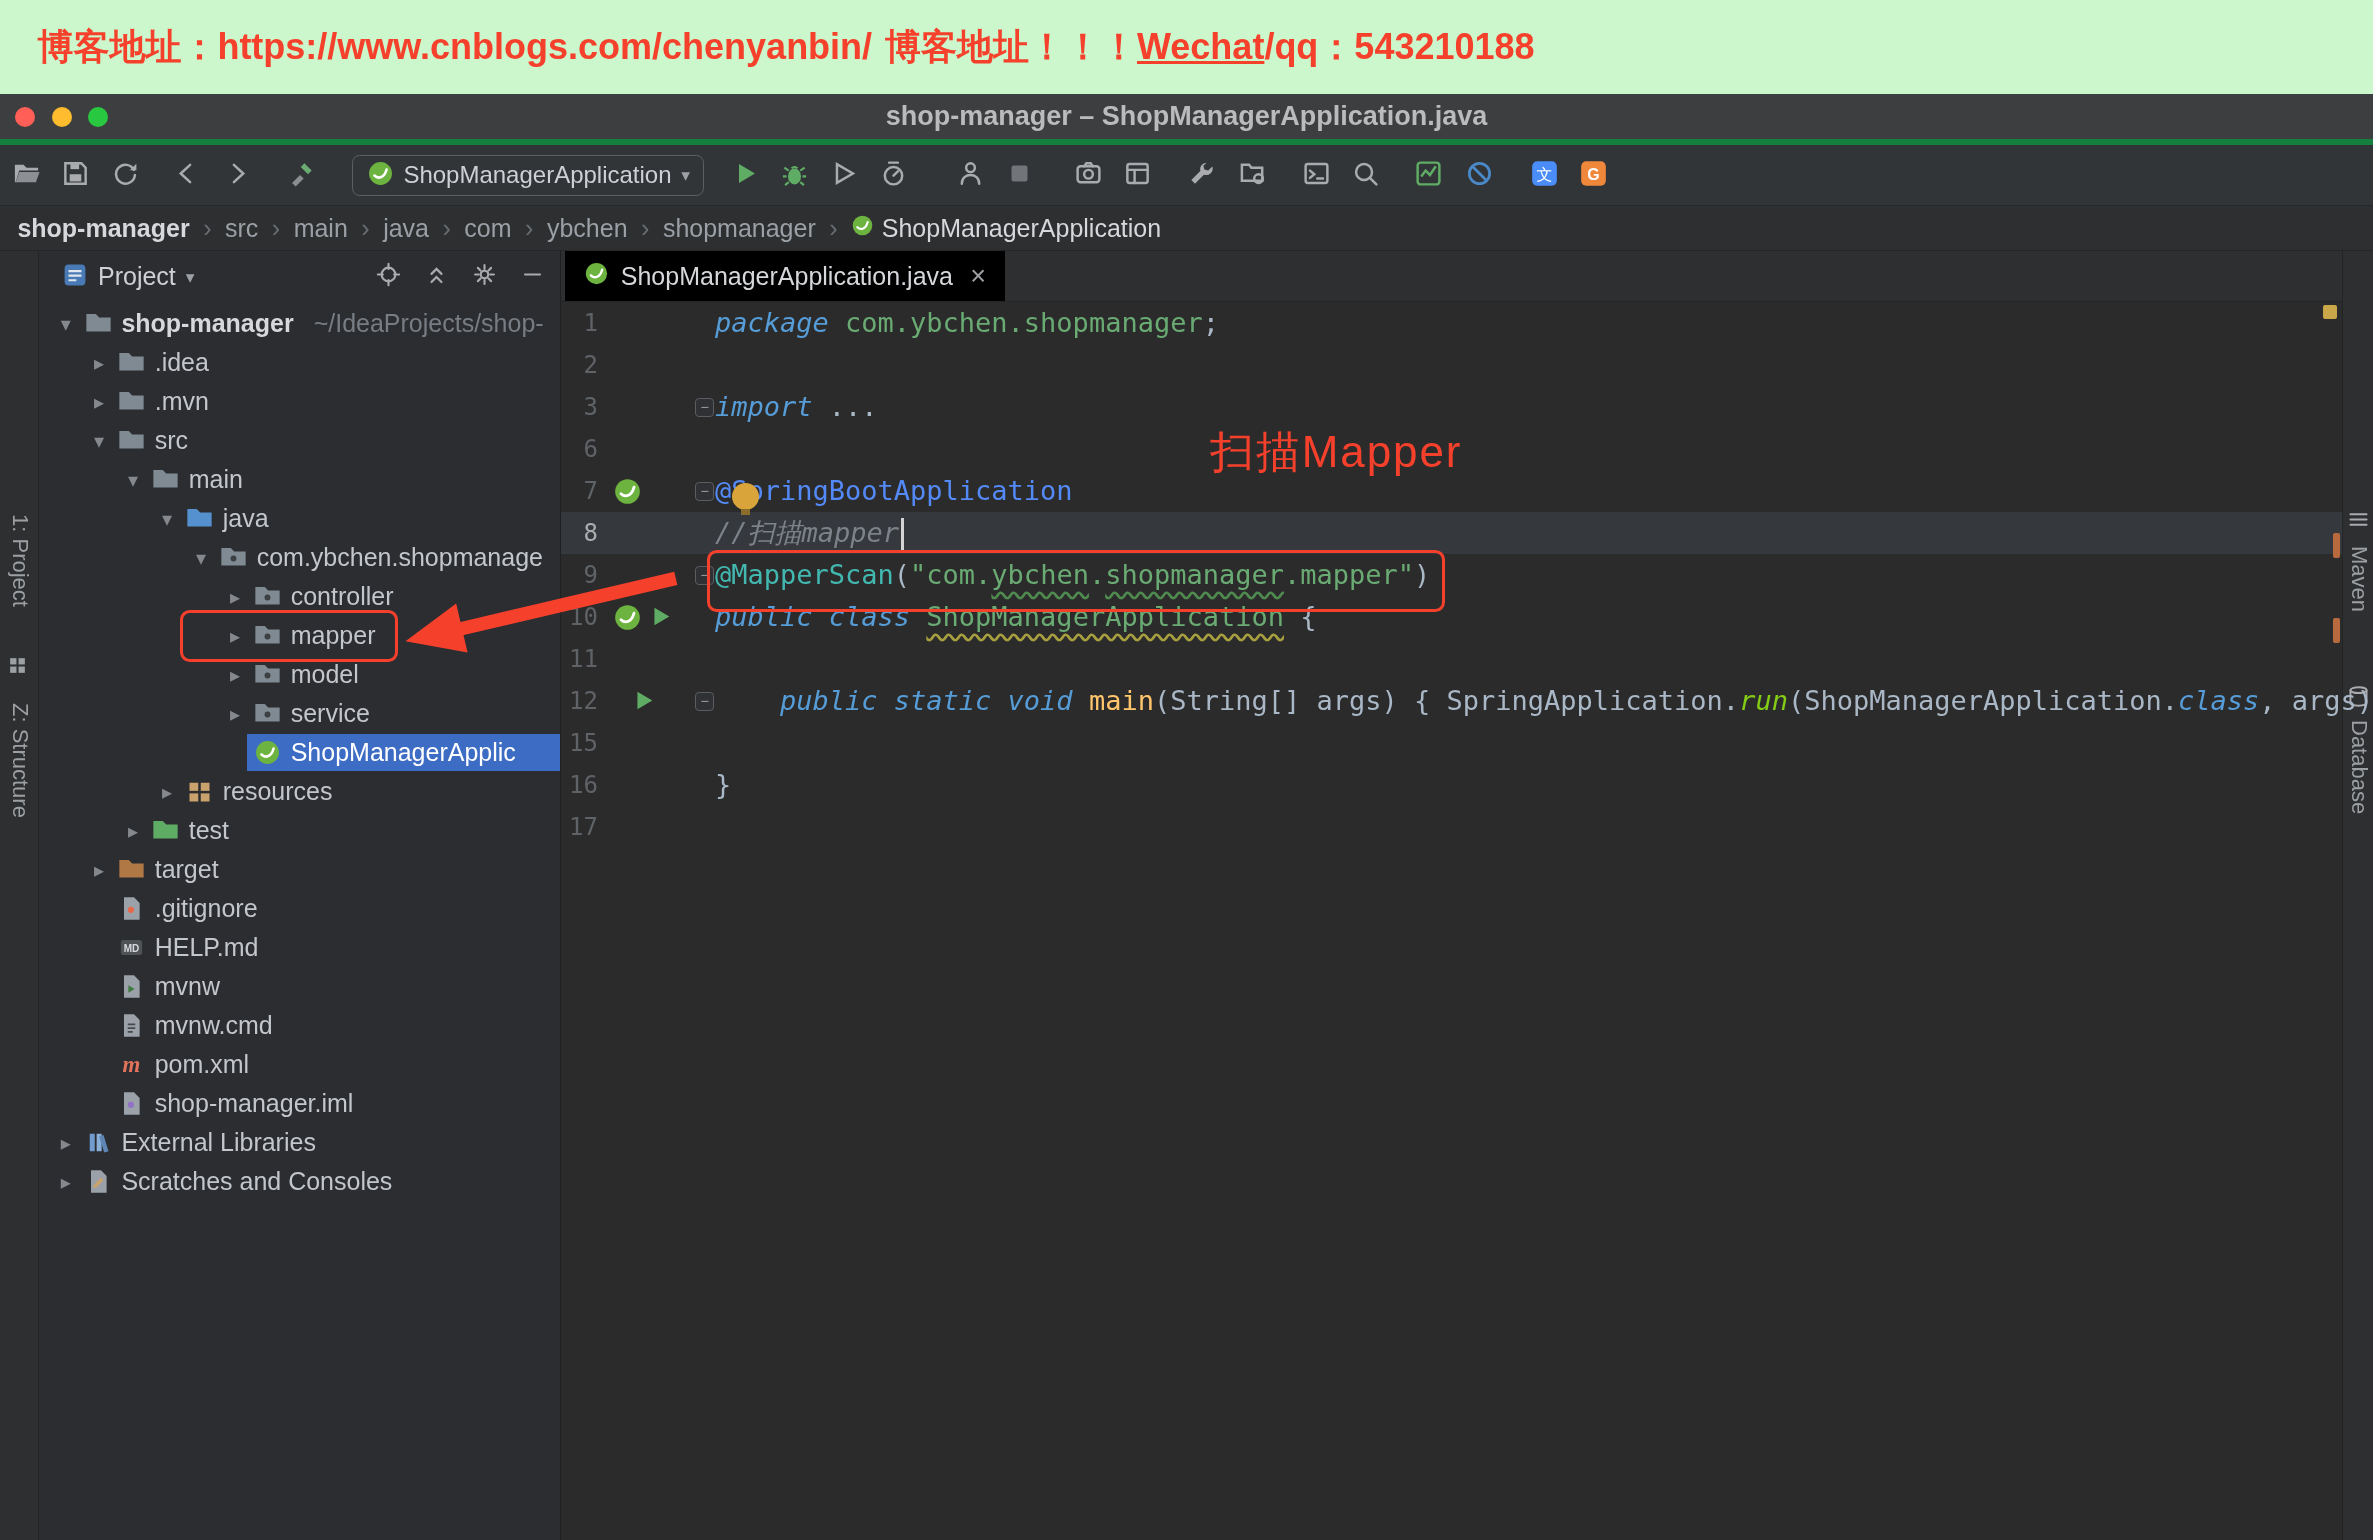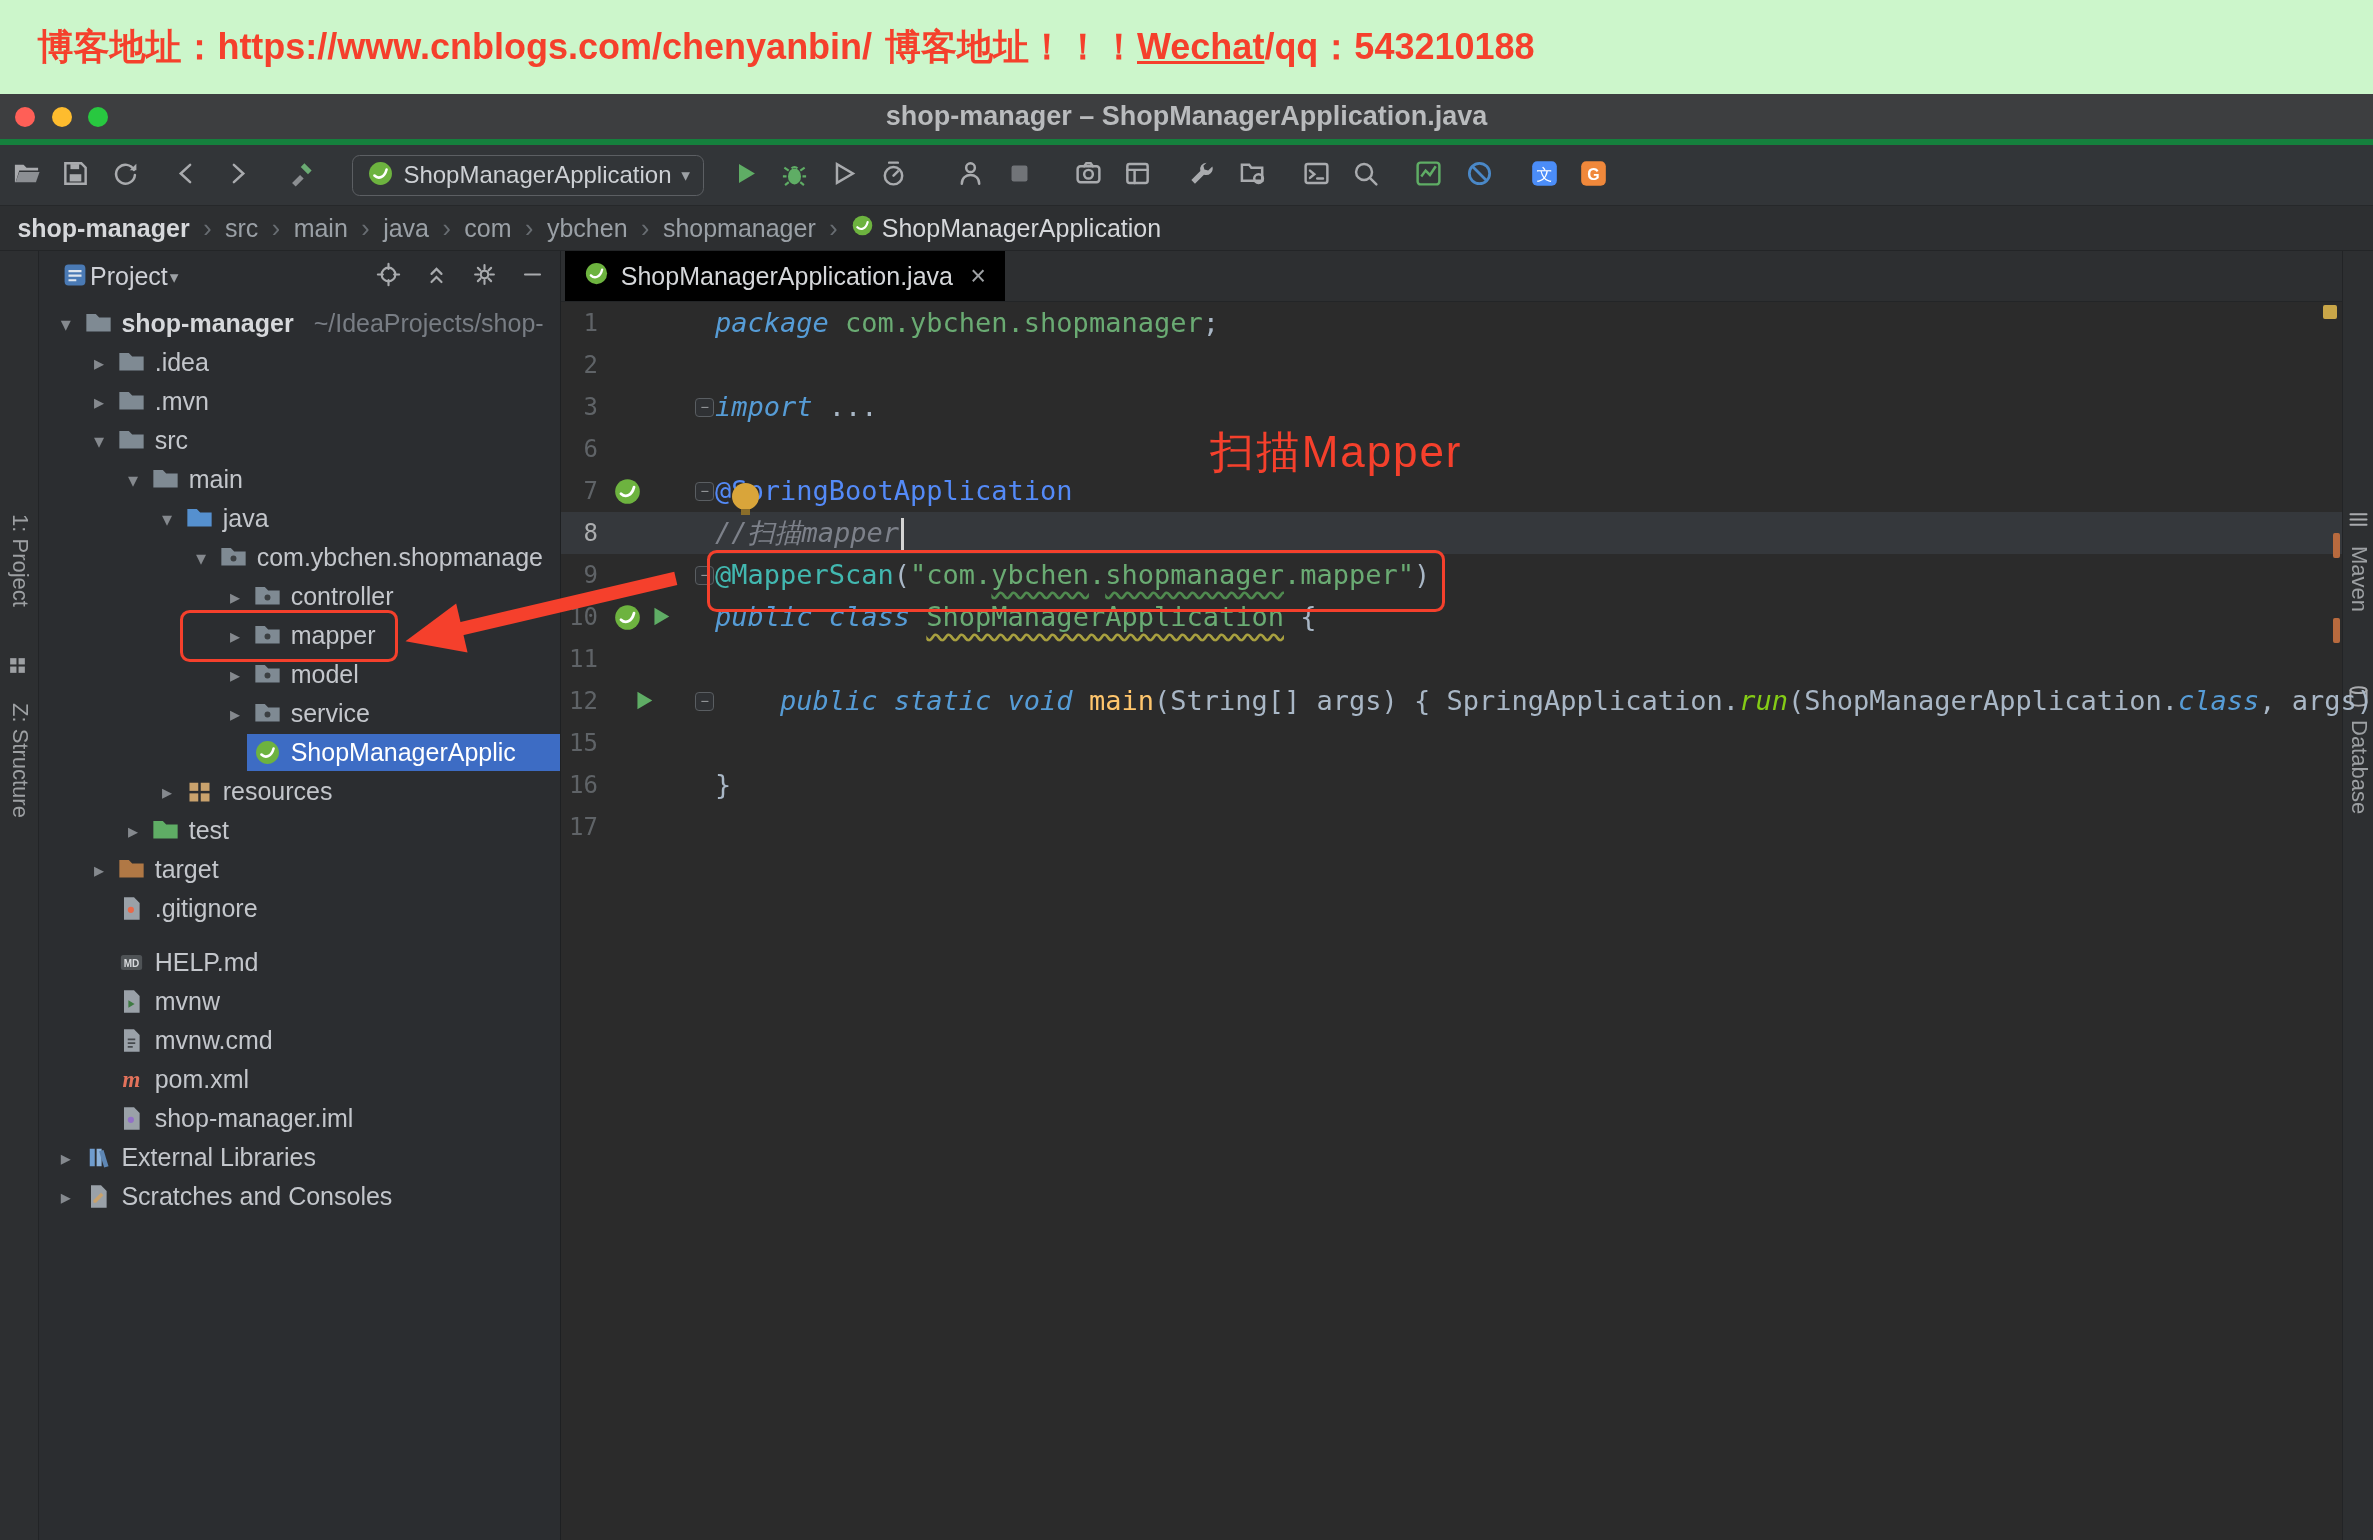--- a/index.html
+++ b/index.html
@@ -39,21 +39,21 @@
   .leftstrip{position:absolute;left:0;top:251px;bottom:0;width:39px;background:#2d2f31;
              border-right:1px solid #222426;box-sizing:border-box;}
   .rightstrip{position:absolute;right:0;top:251px;bottom:0;width:31px;background:#2d2f31;
               border-left:1px solid #222426;box-sizing:border-box;}
   .vlabel{writing-mode:vertical-rl;color:#9da0a3;font-size:22px;position:absolute;left:6.8px;white-space:nowrap;}
   .rightstrip .vlabel{left:2.9px;}
   .stripicon{position:absolute;left:6.8px;}
   
   .project{position:absolute;left:39px;top:251px;bottom:0;width:522px;background:#2b2d30;
            border-right:1px solid #1e2022;box-sizing:border-box;overflow:hidden;}
-  .phead{height:51px;display:flex;align-items:center;padding-left:23px;gap:2px;position:relative;}
+  .phead{height:51px;display:flex;align-items:center;padding-left:23px;gap:10px;position:relative;}
   .phead .t{color:#ced0d6;font-size:25px;}
   .phead .car{color:#9da1a5;font-size:17.4px;font-family:"DejaVu Sans",sans-serif;}
   .phicons{position:absolute;right:15.4px;top:0;height:100%;display:flex;align-items:center;gap:23px;}
   .tree{position:absolute;top:53px;left:0;right:0;}
   .trow{height:39px;display:flex;align-items:center;position:relative;font-size:25px;color:#c3c6cb;white-space:nowrap;}
   .chev{width:34px;text-align:center;color:#85898e;font-size:20px;flex:none;
         font-family:"DejaVu Sans",sans-serif;position:relative;z-index:1;}
   .ticon{width:31px;height:27px;flex:none;margin-right:7.7px;display:flex;align-items:center;
          justify-content:center;position:relative;z-index:1;}
   .tlabel{position:relative;z-index:1;}
@@ -499,21 +499,21 @@
       <div class="trow" style="padding-left: 43px;">
         <span class="chev"></span>
         <span class="ticon">
           <svg viewBox="0 0 20 20" width="25" height="25">
             <path d="M4 1h8l4.5 4.5V19H4z" fill="#9aa1a8"></path>
             <circle cx="9.5" cy="11" r="2.5" fill="#e8694a"></circle>
           </svg>
         </span>
         <span class="tlabel">.gitignore</span>
       </div>
-      <div class="trow" style="padding-left: 43px; margin-top: 15px;">
+      <div class="trow" style="padding-left: 43px;">
         <span class="chev"></span>
         <span class="ticon">
           <svg viewBox="0 0 20 20" width="25" height="25" style="font-size:26px">
             <rect x="1.5" y="4" width="17" height="12" rx="2" fill="#4f5356"></rect>
             <text x="10" y="13.5" font-size="8" fill="#d8dadd" text-anchor="middle" font-family="sans-serif" font-weight="bold">MD</text>
           </svg>
         </span>
         <span class="tlabel">HELP.md</span>
       </div>
       <div class="trow" style="padding-left: 43px;">

